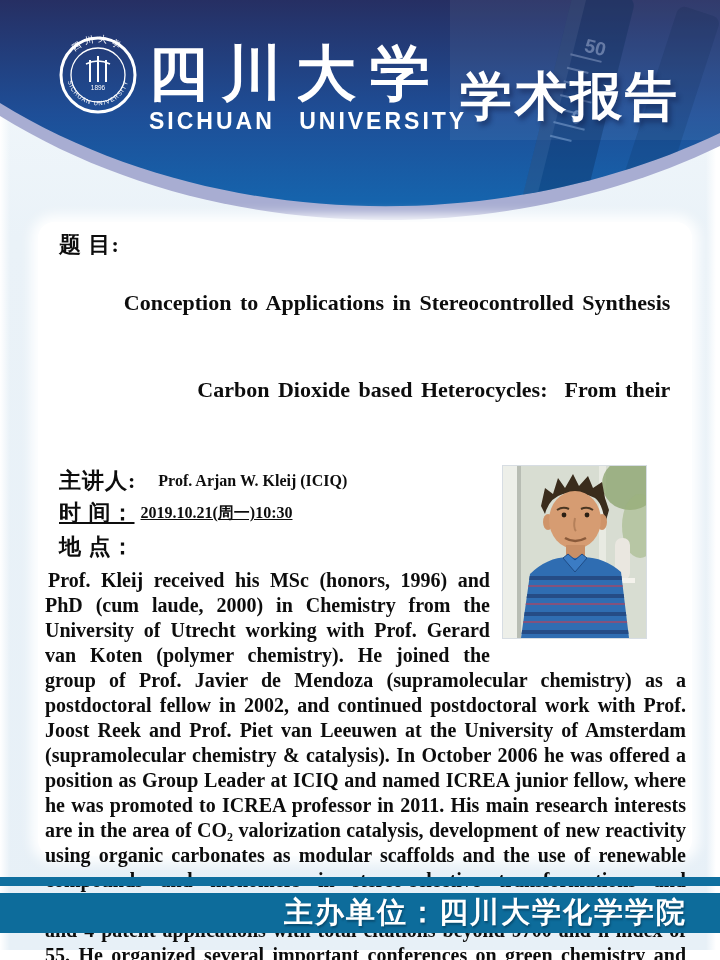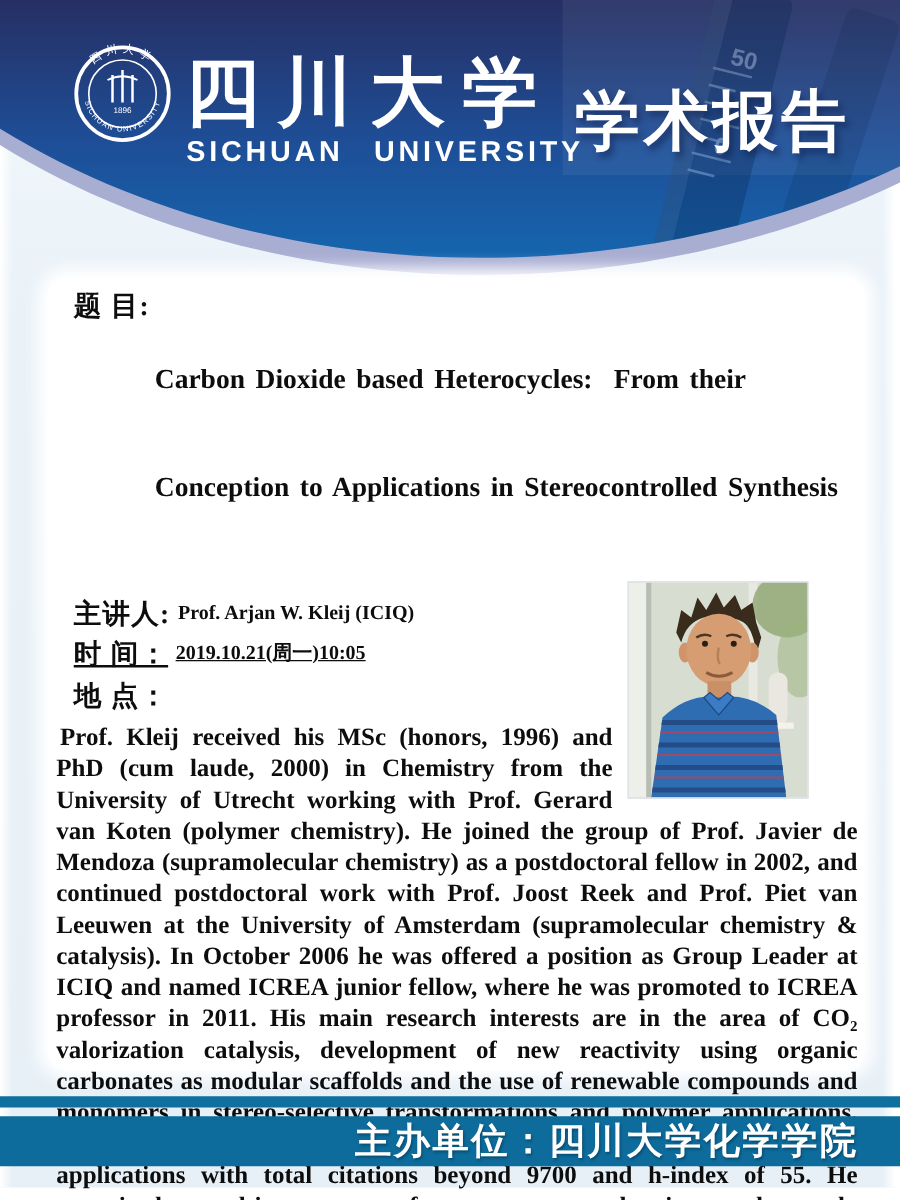--- a/index.html
+++ b/index.html
@@ -30,24 +30,24 @@
 
   
   .card{position:absolute;left:38px;top:222px;width:654px;height:634px;
     background:#ffffff;border-radius:16px;
     box-shadow:0 0 12px 7px rgba(255,255,255,.95);
     padding:8px 6px 0 7px;box-sizing:border-box;color:#0d0d0d;}
   .row{display:flex;align-items:flex-start;line-height:30px;}
   .label{flex:0 0 auto;padding-left:14px;font-weight:bold;font-size:22px;
     letter-spacing:1px;white-space:nowrap;}
   .value{font-weight:bold;font-size:16px;margin-left:6px;white-space:nowrap;}
-  .title-row{line-height:29px;margin-bottom:2px;}
+  .title-row{line-height:29px;margin-bottom:2px;text-align:right;}
   .title-text{font-weight:bold;font-size:22px;margin-left:4px;
     white-space:pre-wrap;word-spacing:3px;}
-  .speaker-row{margin-top:14px;}
+  .speaker-row{margin-top:4px;gap:16px;}
   .time-row{margin-top:2px;text-decoration:underline;}
   .venue-row{margin-top:4px;gap:46px;}
   .photo{float:right;width:143px;height:172px;margin:2px 40px 8px 13px;
     outline:1px solid #d7dde3;background:#d8ddd2;}
   .bio{margin:6px 0 0 0;font-weight:bold;font-size:20px;line-height:25px;
     text-align:justify;text-indent:3px;}
 
   
   .stripe1{position:absolute;left:0;top:877px;width:720px;height:9px;background:#0f6f9f;}
   .footer-band{position:absolute;left:0;top:893px;width:720px;height:40px;
@@ -127,22 +127,22 @@
     </svg>
     <div class="cn-name">四川大学</div>
     <div class="en-name">SICHUAN  UNIVERSITY</div>
     <div class="banner-title">学术报告</div>
   </header>
 
   <main class="card">
     <div class="row title-row">
       <span class="label">题 目:</span>
       <div class="title-text">
+        <div>Conception to Applications in Stereocontrolled Synthesis</div>
         <div>Carbon Dioxide based Heterocycles:  From their</div>
-        <div>Conception to Applications in Stereocontrolled Synthesis</div>
       </div>
     </div>
 
     <figure class="photo" style="margin-top:2px;">
       <svg width="143" height="172" viewBox="0 0 143 172">
         <defs>
           <clipPath id="shirtclip">
             <path d="M18,172 L27,108 Q48,88 72,92 Q97,88 118,106 L126,172 Z"></path>
           </clipPath>
         </defs>
@@ -188,21 +188,21 @@
         <path d="M60,92 L72,106 L84,92 L79,88 L72,94 L65,88 Z" fill="#3b7cc4" stroke="#1f4c86" stroke-width="1"></path>
       </svg>
     </figure>
 
     <div class="row speaker-row">
       <span class="label">主讲人:</span>
       <span class="value">Prof. Arjan W. Kleij (ICIQ)</span>
     </div>
     <div class="row time-row">
       <span class="label">时 间：</span>
-      <span class="value">2019.10.21(周一)10:05</span>
+      <span class="value">2019.10.21(周一)10:30</span>
     </div>
     <div class="row venue-row">
       <span class="label">地 点：</span>
     </div>
 
     <p class="bio">Prof. Kleij received his MSc (honors, 1996) and PhD (cum laude, 2000) in Chemistry from the University of Utrecht working with Prof. Gerard van Koten (polymer chemistry). He joined the group of Prof. Javier de Mendoza (supramolecular chemistry) as a postdoctoral fellow in 2002, and continued postdoctoral work with Prof. Joost Reek and Prof. Piet van Leeuwen at the University of Amsterdam (supramolecular chemistry &amp; catalysis). In October 2006 he was offered a position as Group Leader at ICIQ and named ICREA junior fellow, where he was promoted to ICREA professor in 2011. His main research interests are in the area of CO₂ valorization catalysis, development of new reactivity using organic carbonates as modular scaffolds and the use of renewable compounds and monomers in stereo-selective transformations and polymer applications. Prof. Kleij has (co)authored around 178 publications and 4 patent applications with total citations beyond 9700 and h-index of 55. He organized several important conferences on green chemistry and recently joined Organic Chemistry Frontiers as an Associate Editor.</p>
   </main>
 
   <div class="stripe1"></div>
   <div class="footer-band">

